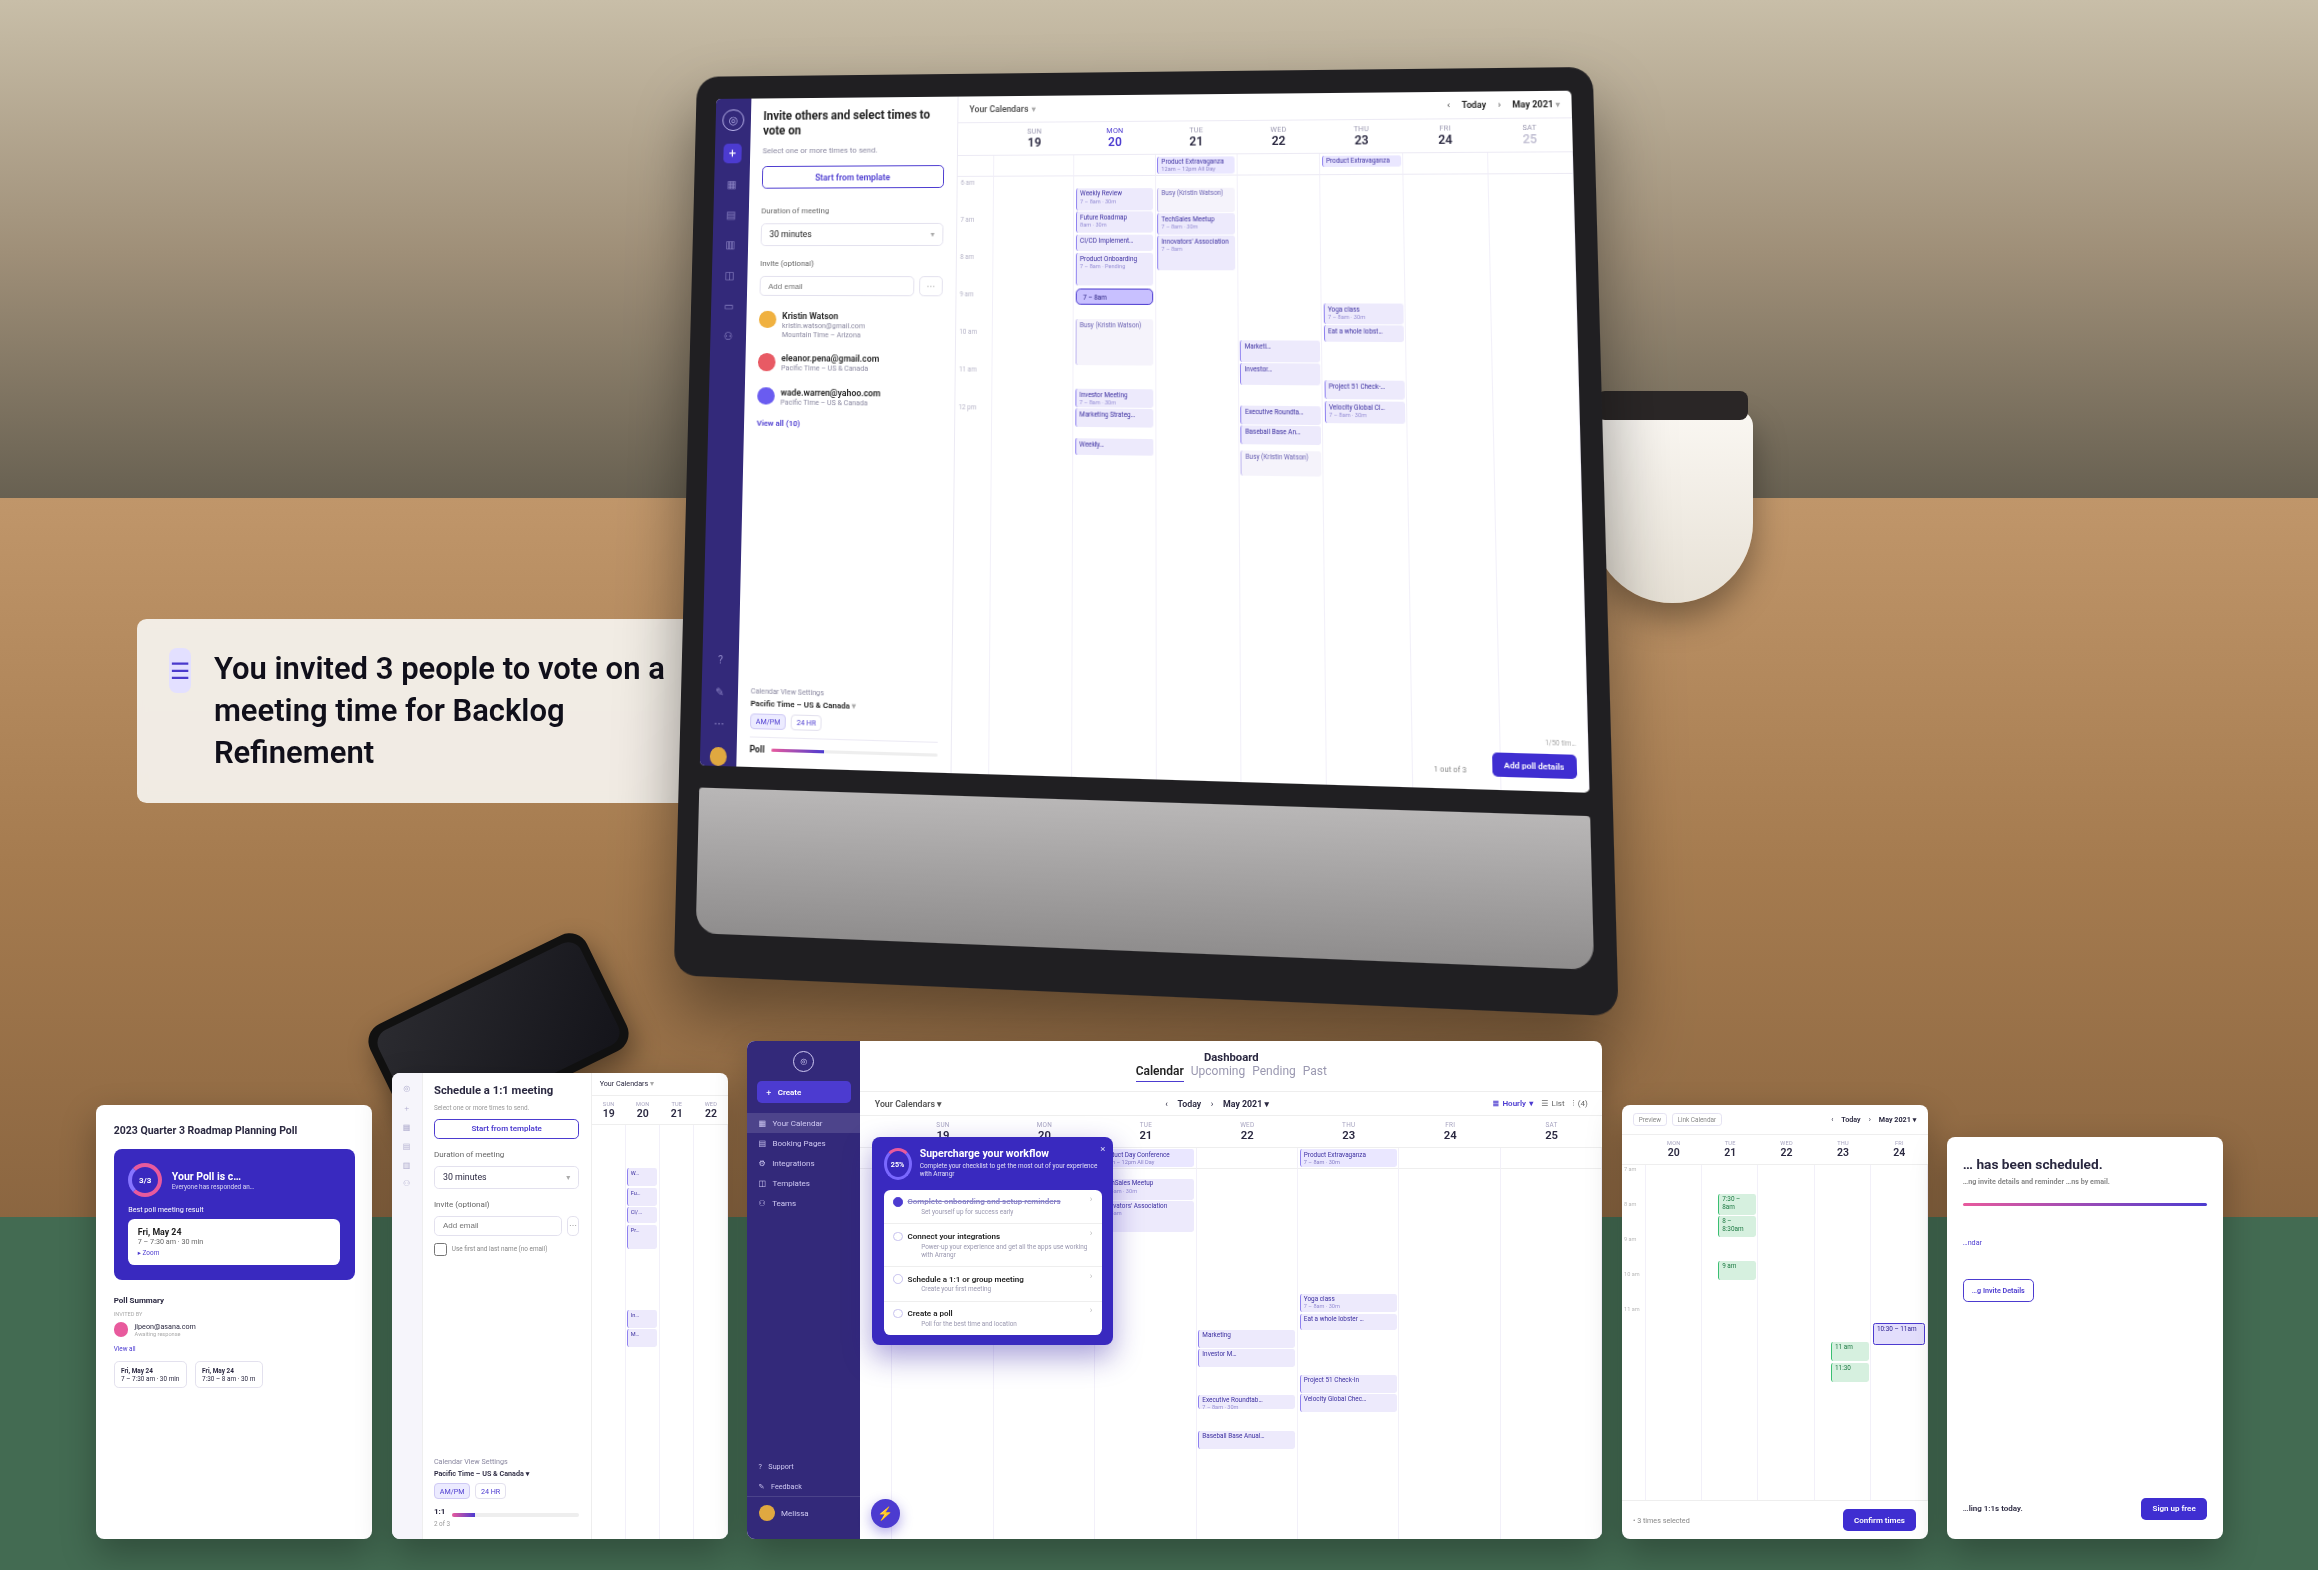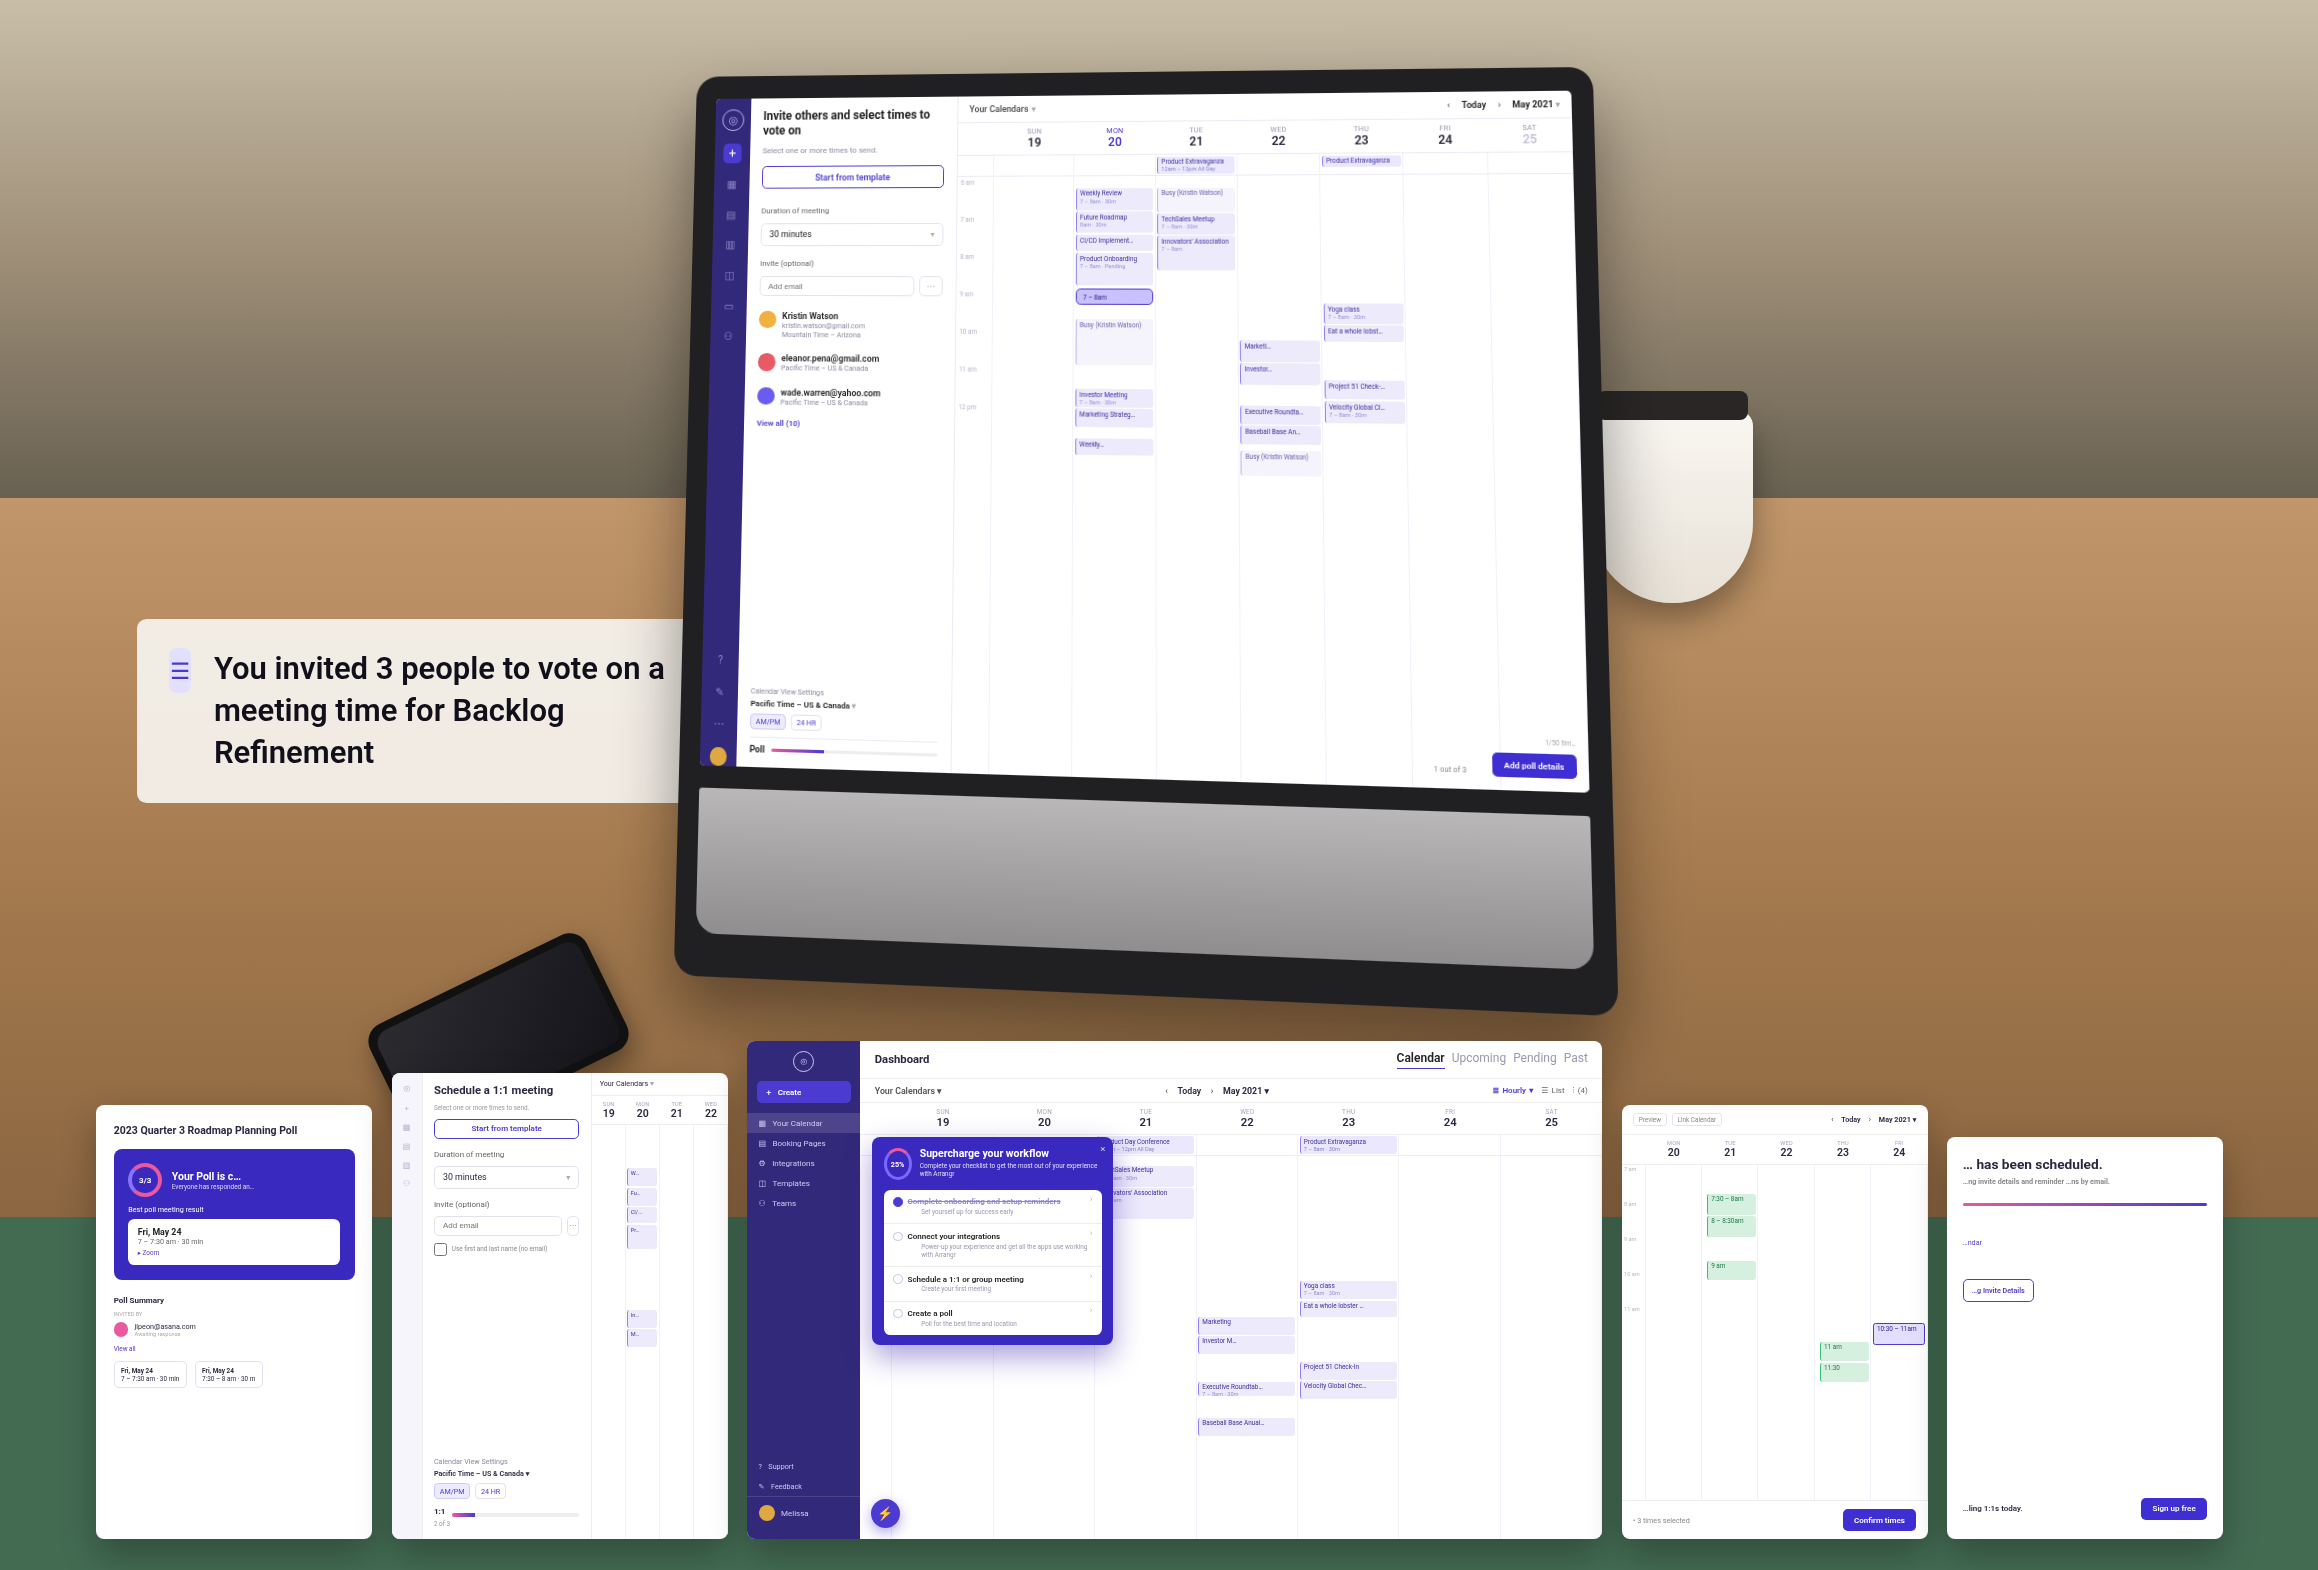--- a/index.html
+++ b/index.html
@@ -230,21 +230,21 @@
   .cardC .side{width:113px;background:#33297a;color:#cfc9f2;display:flex;flex-direction:column;padding:9.6px 0;font-size:8px;}
   .cardC .side .logo{margin:0 auto 9.6px;width:21px;height:21px;border:1.6px solid #cfc9f2;border-radius:50%;display:flex;align-items:center;justify-content:center;}
   .cardC .side .create{margin:0 9.6px 9.6px;background:#4c3bd0;color:#fff;border-radius:4.8px;padding:5.6px 8px;font-weight:600;display:flex;gap:4.8px;align-items:center;}
   .cardC .side .navit{padding:5.6px 11.3px;display:flex;gap:6.4px;align-items:center;}
   .cardC .side .navit.sel{background:rgba(255,255,255,.13);}
   .cardC .side .spacer{flex:1;}
   .cardC .side .foot{padding:5.6px 11.3px;display:flex;gap:6.4px;align-items:center;font-size:7.2px;}
   .cardC .side .user{padding:8px 11.3px;display:flex;gap:6.4px;align-items:center;border-top:0.8px solid rgba(255,255,255,.12);}
   .cardC .side .user .uav{width:16px;height:16px;border-radius:50%;background:#e0a840;}
   .cardC .main{flex:1;display:flex;flex-direction:column;}
-  .cardC .hdr{display:flex;justify-content:space-between;align-items:center;padding:9.6px 14.5px;border-bottom:0.8px solid #eee;}
+  .cardC .hdr{display:flex;justify-content:space-between;align-items:center;padding:9.6px 14.5px;border-bottom:0.8px solid #eee;flex-direction:column;}
   .cardC .hdr h3{font-size:11.3px;font-weight:700;}
   .cardC .tabs{display:flex;gap:7px;font-size:12px;color:#9a98b0;}
   .cardC .tabs .on{color:#222;font-weight:600;border-bottom:1.6px solid #4c3bd0;padding-bottom:3.2px;}
   .cardC .bar{display:flex;justify-content:space-between;align-items:center;padding:6.4px 14.5px;border-bottom:0.8px solid #eee;font-size:8px;}
   .cardC .bar .opts{display:flex;gap:8px;align-items:center;color:#666;}
   .cardC .bar .opts .o{display:flex;gap:3.2px;align-items:center;}
   .cardC .bar .opts .o.sel{color:#4c3bd0;font-weight:600;}
   .cardC .dhdr{display:grid;grid-template-columns:32px repeat(7,1fr);border-bottom:0.8px solid #eee;}
   .cardC .dcol2{text-align:center;padding:4.8px 0;}
   .cardC .dcol2 .dow{font-size:6.4px;color:#a7a4c0;}
@@ -287,21 +287,21 @@
   .cardD .dc{text-align:center;padding:4.8px 0;}
   .cardD .dc .dow{font-size:5.6px;color:#a7a4c0;}
   .cardD .dc .dom{font-size:10.5px;font-weight:600;}
   .cardD .gg{flex:1;display:grid;grid-template-columns:24px repeat(5,1fr);position:relative;}
   .cardD .gcc{border-right:0.8px solid #f2f0f9;position:relative;}
   .cardD .tc{font-size:5.6px;color:#bbb;}
   .cardD .tc div{height:35px;padding:1.6px 2.4px;}
   .cardD .bar{border-top:0.8px solid #eee;padding:8px 11.3px;display:flex;justify-content:space-between;align-items:center;}
   .cardD .cbtn{background:#3f2ed1;color:#fff;font-size:8px;font-weight:600;border-radius:4.8px;padding:6.4px 11.3px;}
   .cardD .selN{font-size:7.2px;color:#888;}
-  .cardD .av3{position:absolute;left:5px;right:1.6px;border-radius:2.4px;background:#d6f0df;border-left:1.6px solid #3bbf72;padding:1.6px 3.2px;font-size:6.4px;color:#1e7a44;}
+  .cardD .av3{position:absolute;left:16px;right:1.6px;border-radius:2.4px;background:#d6f0df;border-left:1.6px solid #3bbf72;padding:1.6px 3.2px;font-size:6.4px;color:#1e7a44;}
   .cardD .slot3{position:absolute;left:1.6px;right:1.6px;border-radius:2.4px;background:#e3defc;border:0.8px solid #4c3bd0;padding:1.6px 3.2px;font-size:6.4px;color:#2f2390;}
 
   
   .cardE{width:289px;height:402px;padding:19.3px 16px;display:flex;flex-direction:column;}
   .cardE h3{font-size:13.7px;font-weight:700;margin-bottom:4.8px;}
   .cardE .sub{font-size:7.2px;color:#888;margin-bottom:16px;line-height:1.4;font-weight:bold;}
   .cardE .line{height:3.2px;border-radius:2.4px;background:linear-gradient(90deg,#e85a9d,#4c3bd0);}
   .cardE .link{font-size:7.2px;color:#4c3bd0;margin-top:32px;}
   .cardE .btn-outline{border:0.8px solid #4c3bd0;color:#4c3bd0;border-radius:4.8px;padding:5.6px 8px;font-size:7.2px;font-weight:600;margin-top:32px;width:fit-content;}
   .cardE .foot{margin-top:auto;display:flex;justify-content:space-between;align-items:center;}

